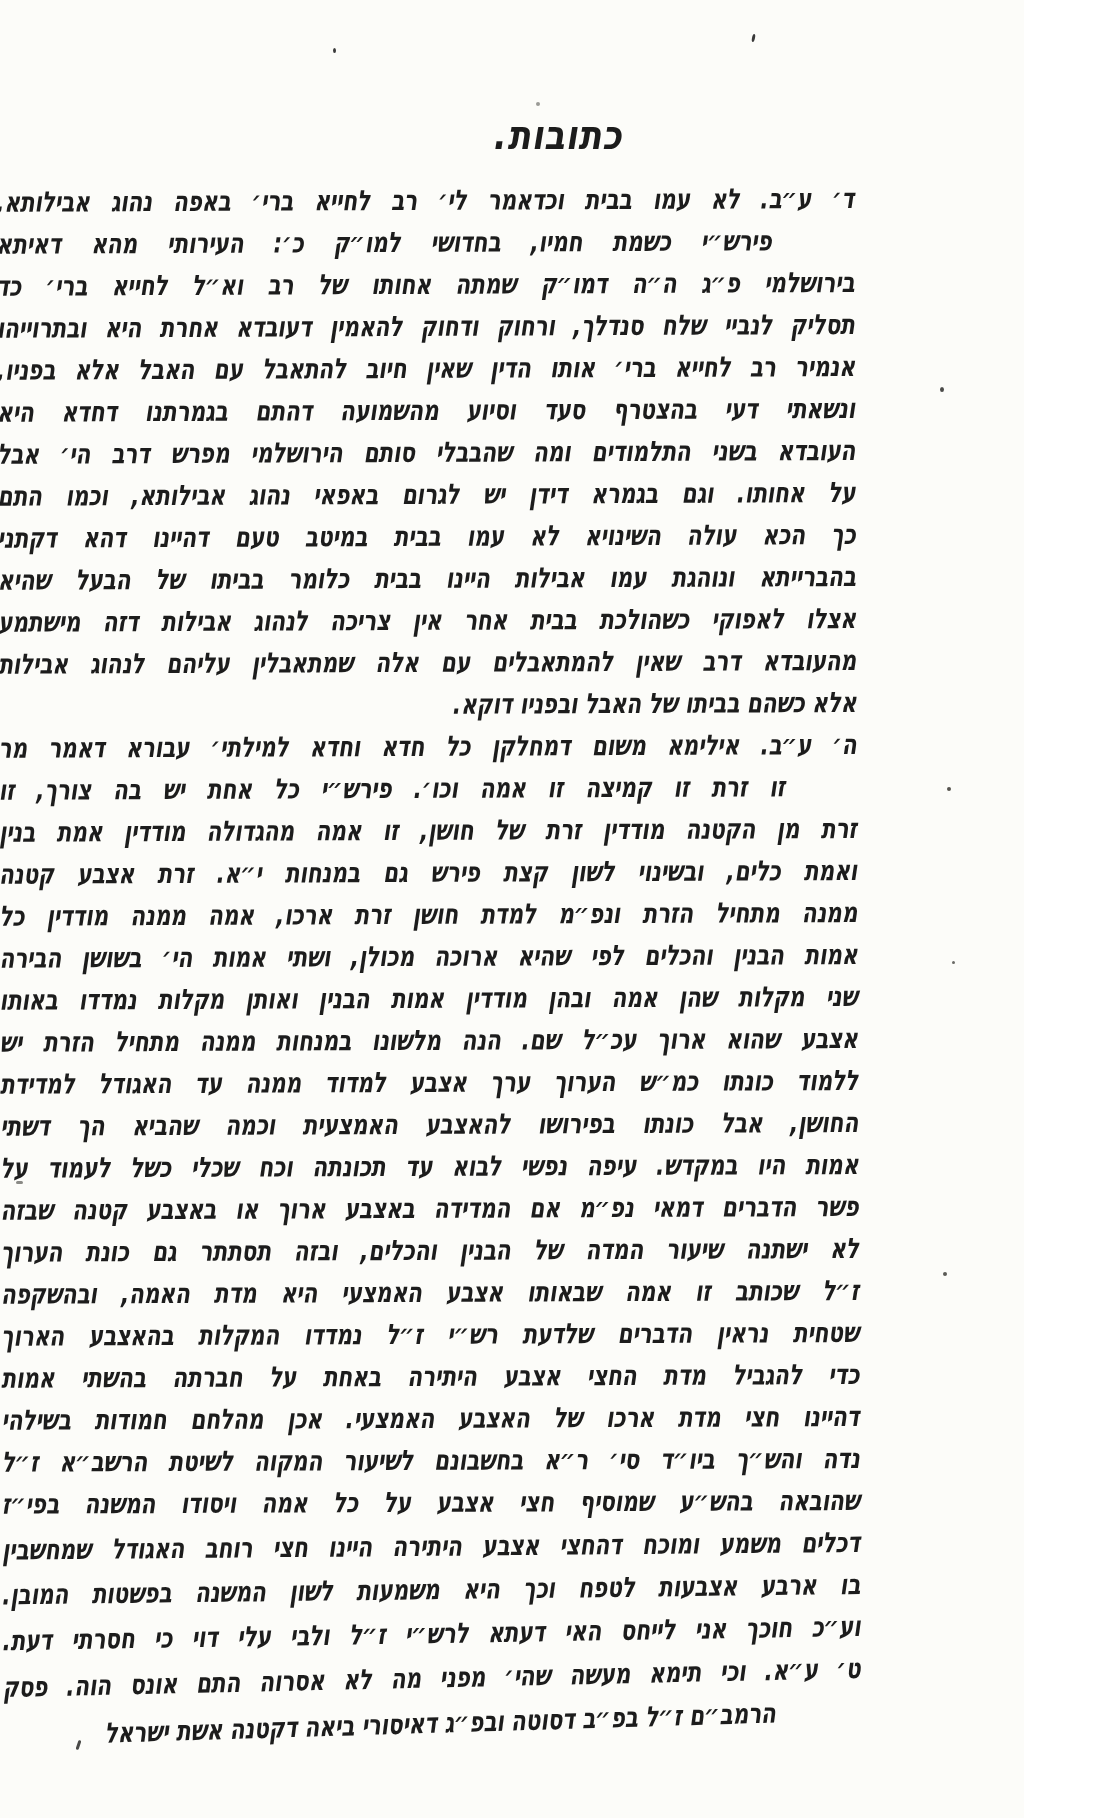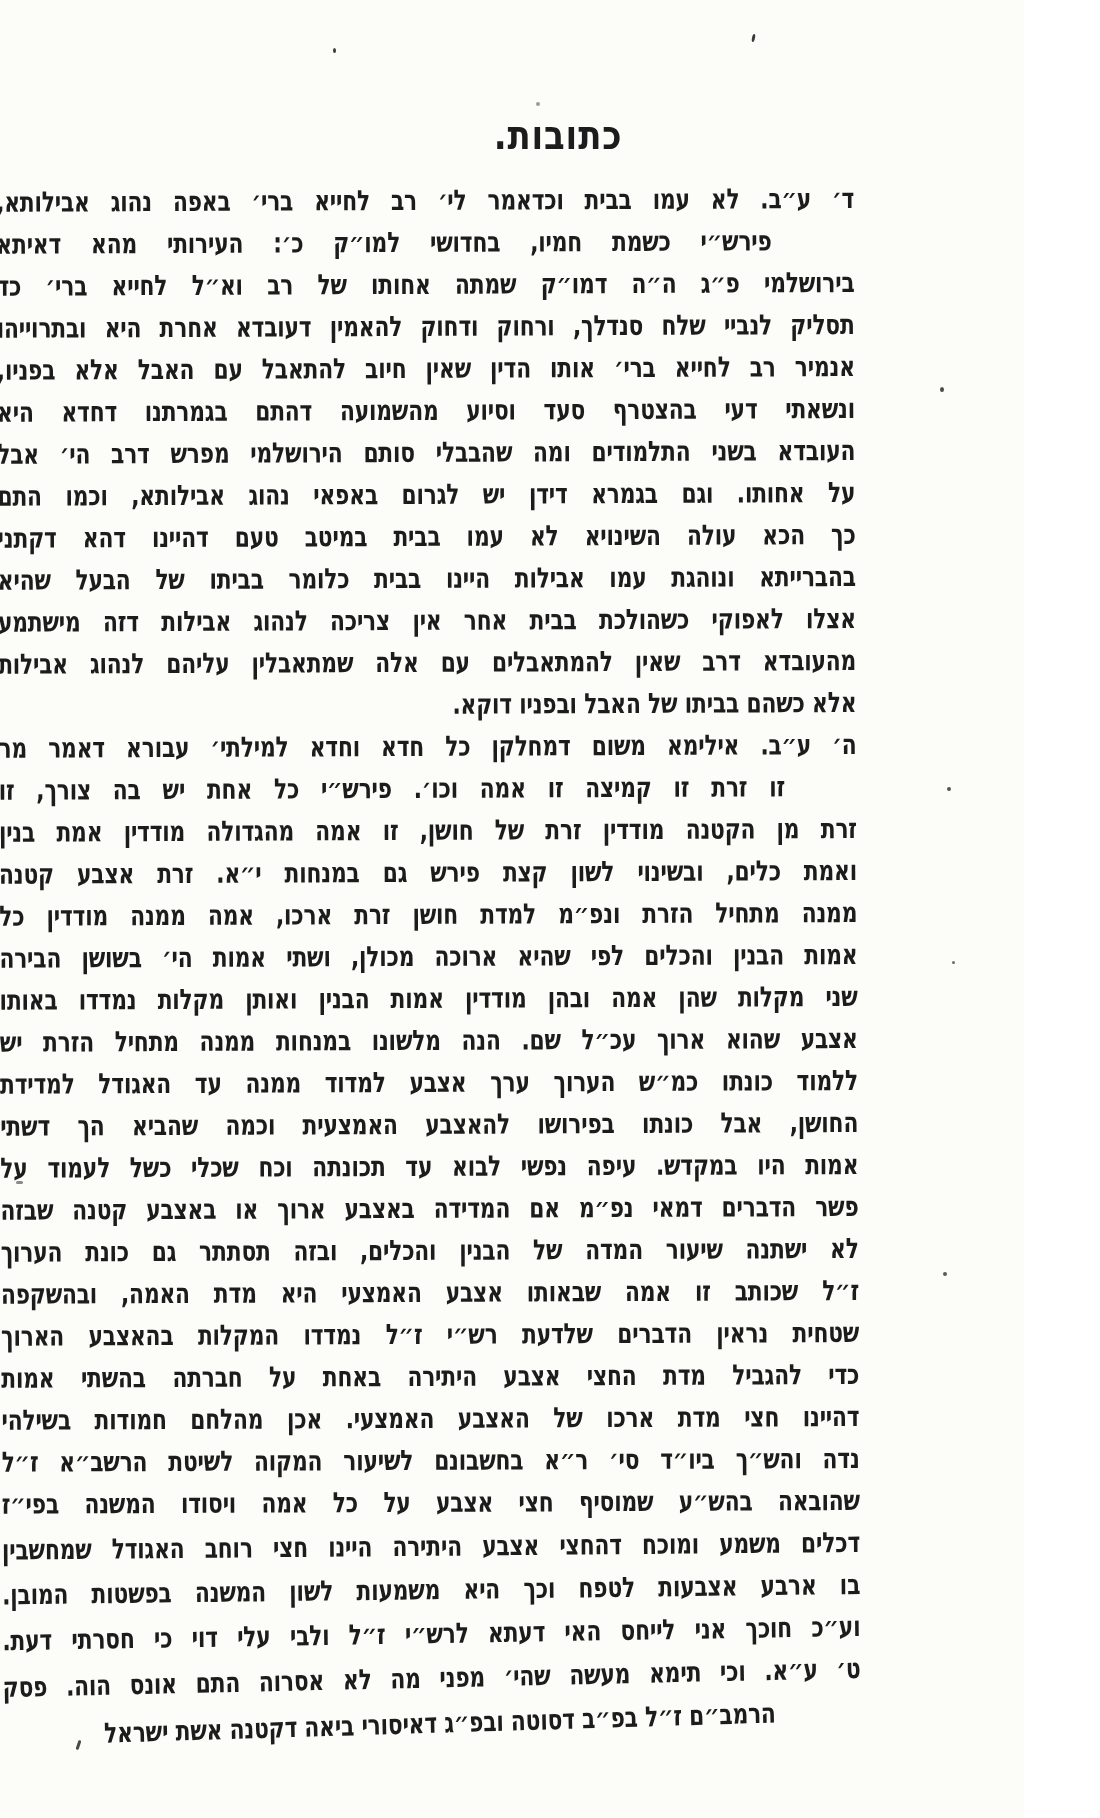--- a/index.html
+++ b/index.html
@@ -1,20 +1,20 @@
 <!DOCTYPE html>
 <html lang="he" style="--ink: #1c1c1c; --paper: #fcfcf9;"><head>
 <meta charset="utf-8">
 <style>
   :root { --ink:#1c1c1c; --paper:#fcfcf9; --sx:0.78; }
   * { margin:0; padding:0; box-sizing:border-box; }
   body { background:#ffffff; font-family:"DejaVu Sans", sans-serif; }
   .page {
     position:relative; width:1024px; height:1818px;
-    background:var(--paper); overflow:hidden; color:var(--ink);
+    background:var(--paper); overflow:hidden; color:var(--ink);font-style:italic;
   }
   .title {
     position:absolute; top:112px; left:448px; width:220px;
     font-size:40px; font-weight:bold; text-align:center;
     direction:rtl; transform:scaleX(0.85); transform-origin:center;
     letter-spacing:1px; color:var(--ink);
   }
   .text-block {
     position:absolute; top:178px; right:170px; width:858px;
     direction:rtl; transform:rotate(-0.25deg); transform-origin:top right;

